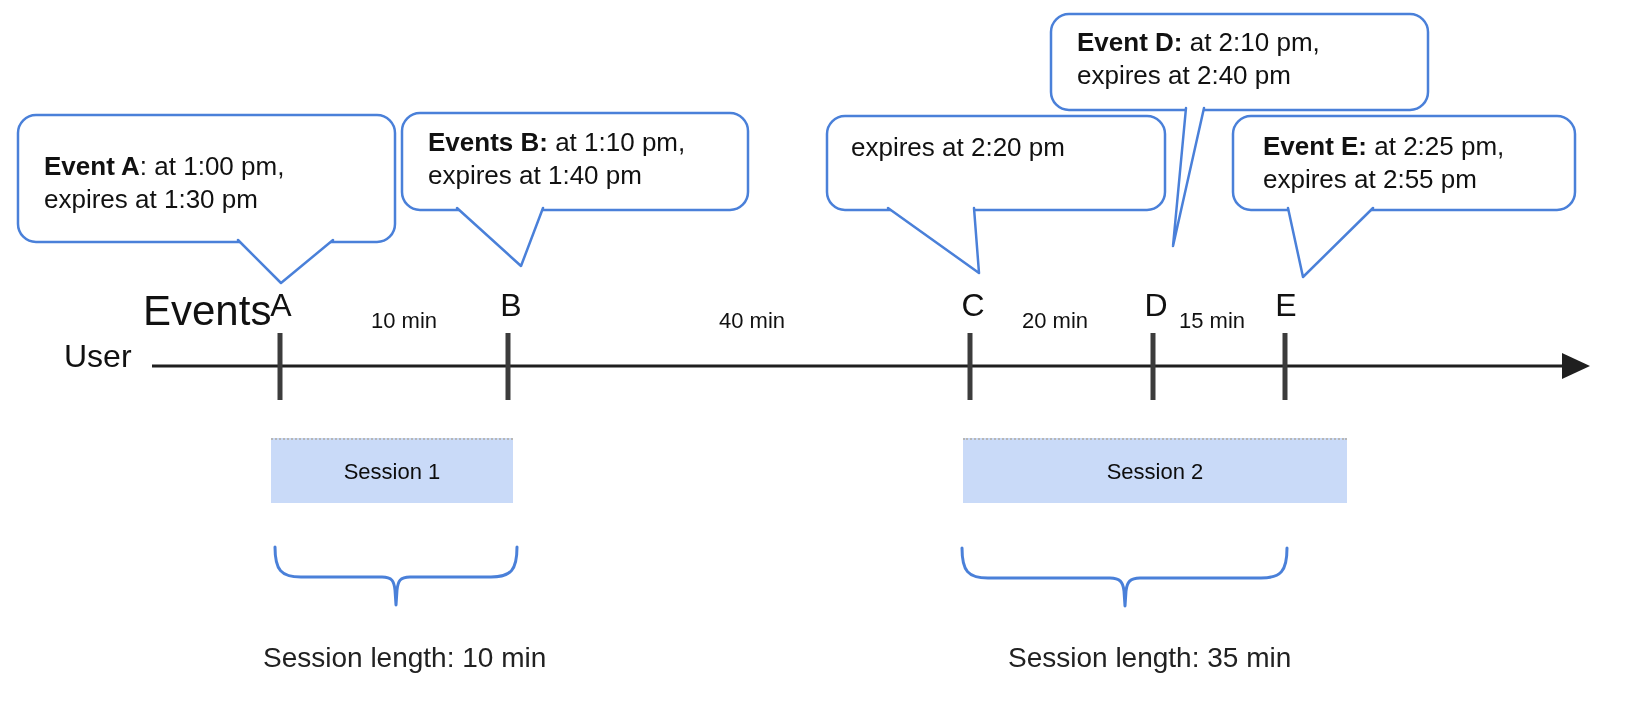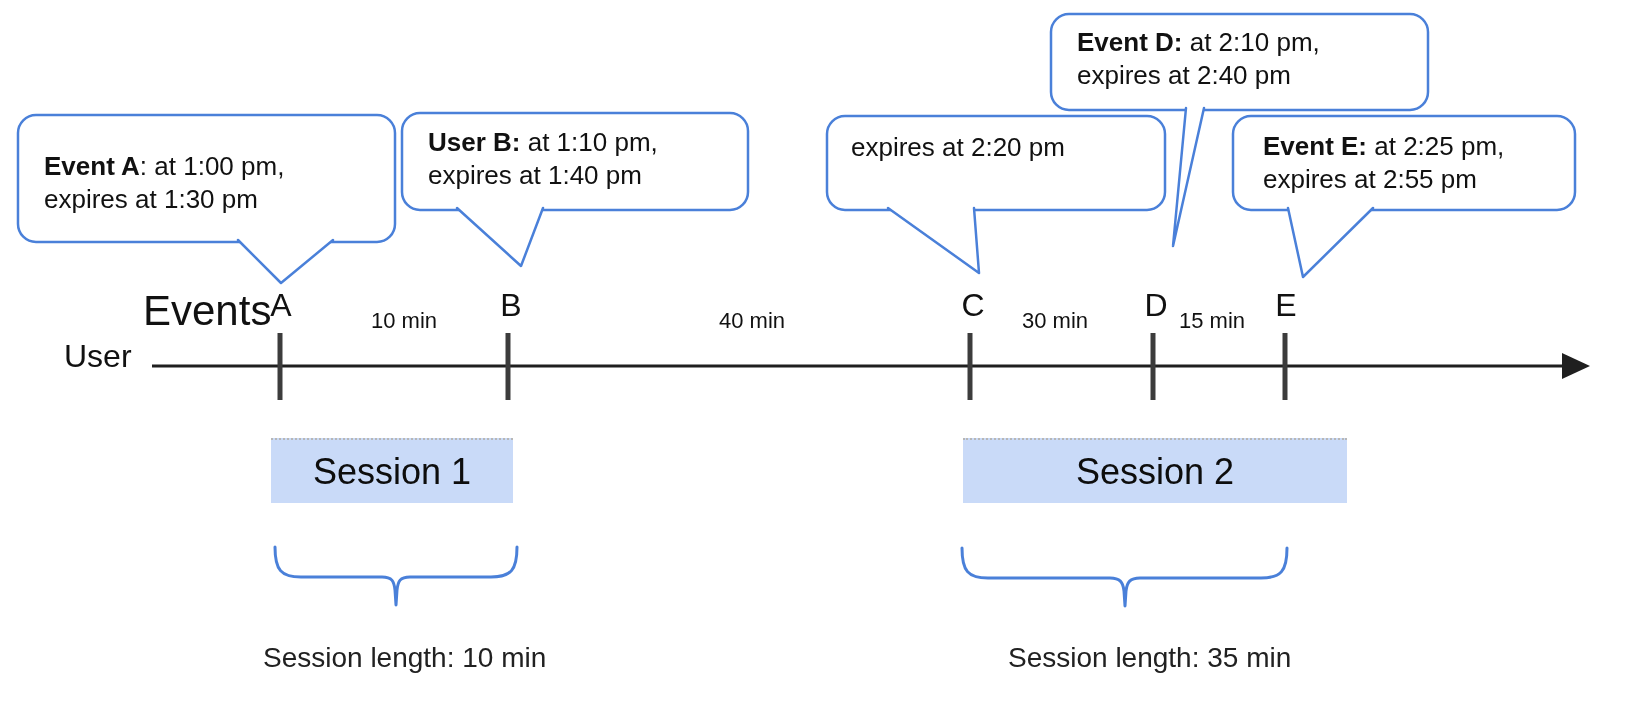--- a/index.html
+++ b/index.html
@@ -28,21 +28,21 @@
   .bubble-text{font-size:26px;line-height:33px;color:var(--ink);}
   .b{font-weight:bold;}
   .event-letter{font-size:32px;transform:translateX(-50%);}
   .interval{font-size:22px;transform:translateX(-50%);}
   .events-label{font-size:42px;}
   .user-label{font-size:32px;}
   .session-box{
     position:absolute;height:65px;background:var(--session-fill);
     border-top:2px dotted var(--session-border);box-sizing:border-box;
     display:flex;align-items:center;justify-content:center;
-    font-size:36px;color:#0d0d0d;
+    font-size:22px;color:#0d0d0d;
   }
   .session-length{font-size:28px;color:var(--caption);text-align:left;}
 </style>
 </head>
 <body>
 
 <div id="canvas">
 
   <svg id="shapes" width="1634" height="702" viewBox="0 0 1634 702">
 
@@ -77,21 +77,21 @@
     <rect class="bubble-rect" x="402" y="113" width="346" height="97" rx="18"></rect>
     <path class="tail-fill" d="M457,208 L521,266 L543,208 Z"></path>
     <path class="tail-stroke" d="M457,208 L521,266 L543,208"></path>
   </svg>
 
   <div class="abs bubble-text" style="left:44px;top:150px;">
     <div><span class="b">Event A</span><span>: at 1:00 pm,</span></div>
     <div>expires at 1:30 pm</div>
   </div>
   <div class="abs bubble-text" style="left:428px;top:126px;">
-    <div><span class="b">User B:</span><span> at 1:10 pm,</span></div>
+    <div><span class="b">Events B:</span><span> at 1:10 pm,</span></div>
     <div>expires at 1:40 pm</div>
   </div>
   <div class="abs bubble-text" style="left:851px;top:131px;">
     <div>expires at 2:20 pm</div>
   </div>
   <div class="abs bubble-text" style="left:1077px;top:26px;">
     <div><span class="b">Event D:</span><span> at 2:10 pm,</span></div>
     <div>expires at 2:40 pm</div>
   </div>
   <div class="abs bubble-text" style="left:1263px;top:130px;">
@@ -103,21 +103,21 @@
   <div class="abs user-label" style="left:64px;top:338px;">User</div>
 
   <div class="abs event-letter" style="left:281px;top:287px;">A</div>
   <div class="abs event-letter" style="left:511px;top:287px;">B</div>
   <div class="abs event-letter" style="left:973px;top:287px;">C</div>
   <div class="abs event-letter" style="left:1156px;top:287px;">D</div>
   <div class="abs event-letter" style="left:1286px;top:287px;">E</div>
 
   <div class="abs interval" style="left:404px;top:308px;">10 min</div>
   <div class="abs interval" style="left:752px;top:308px;">40 min</div>
-  <div class="abs interval" style="left:1055px;top:308px;">30 min</div>
+  <div class="abs interval" style="left:1055px;top:308px;">20 min</div>
   <div class="abs interval" style="left:1212px;top:308px;">15 min</div>
 
   <div class="session-box" style="left:271px;top:438px;width:242px;">
     <span>Session 1</span>
   </div>
   <div class="session-box" style="left:963px;top:438px;width:384px;">
     <span>Session 2</span>
   </div>
 
   <div class="abs session-length" style="left:263px;top:642px;width:285px;">Session length: 10 min</div>

